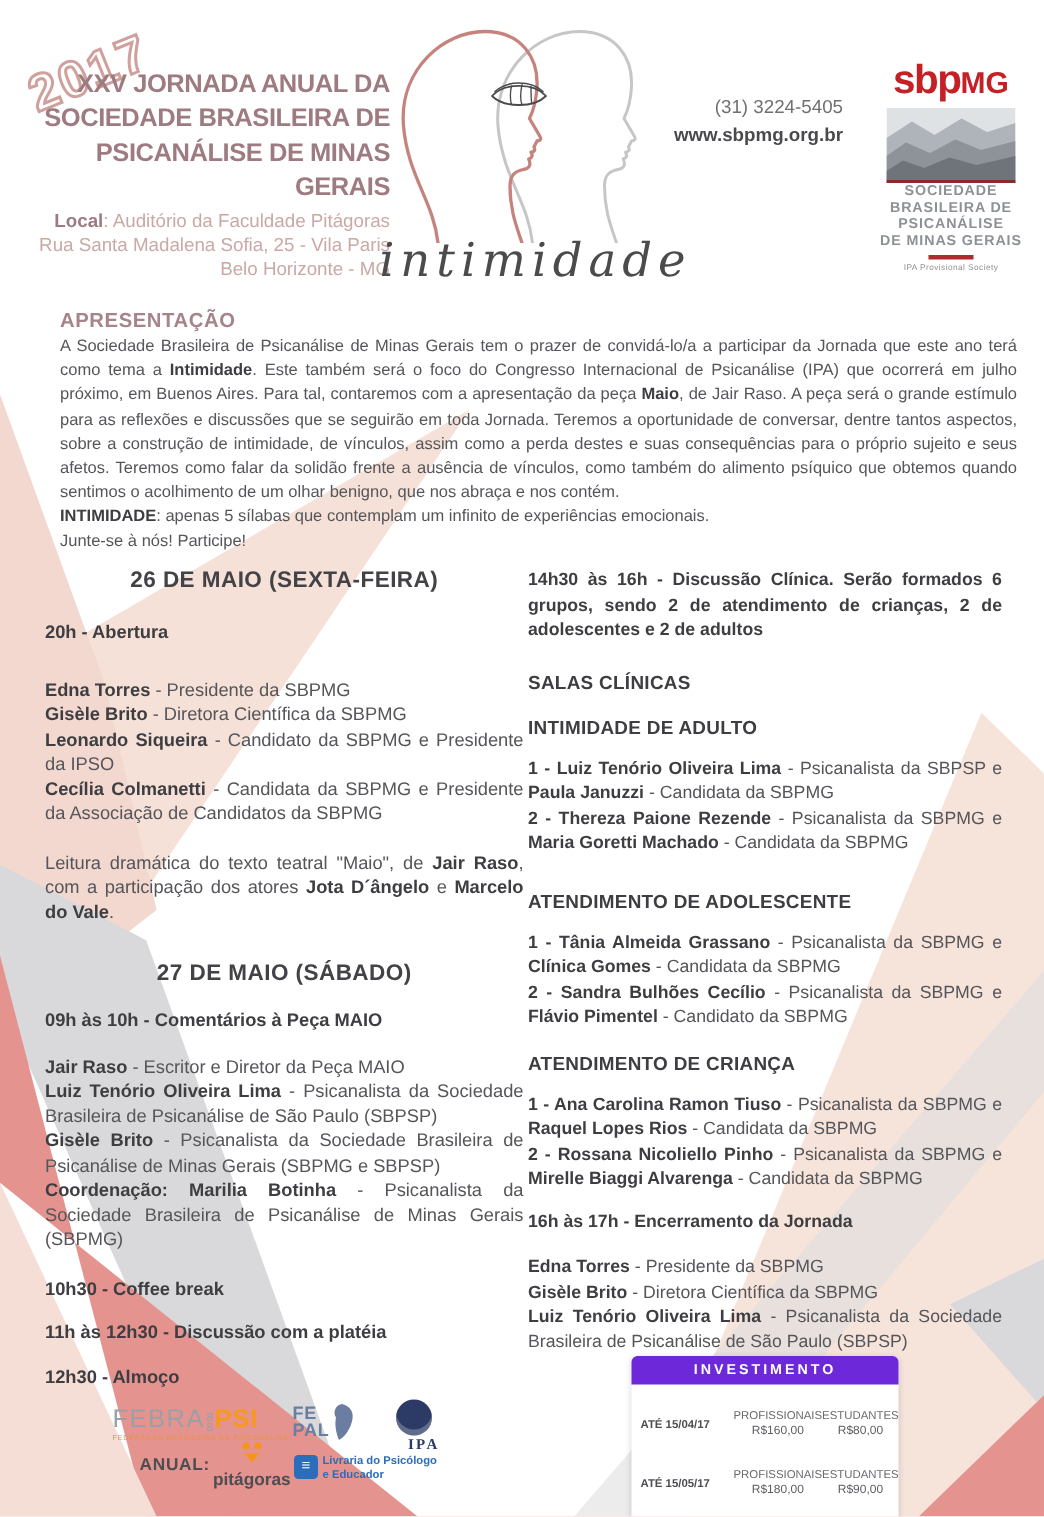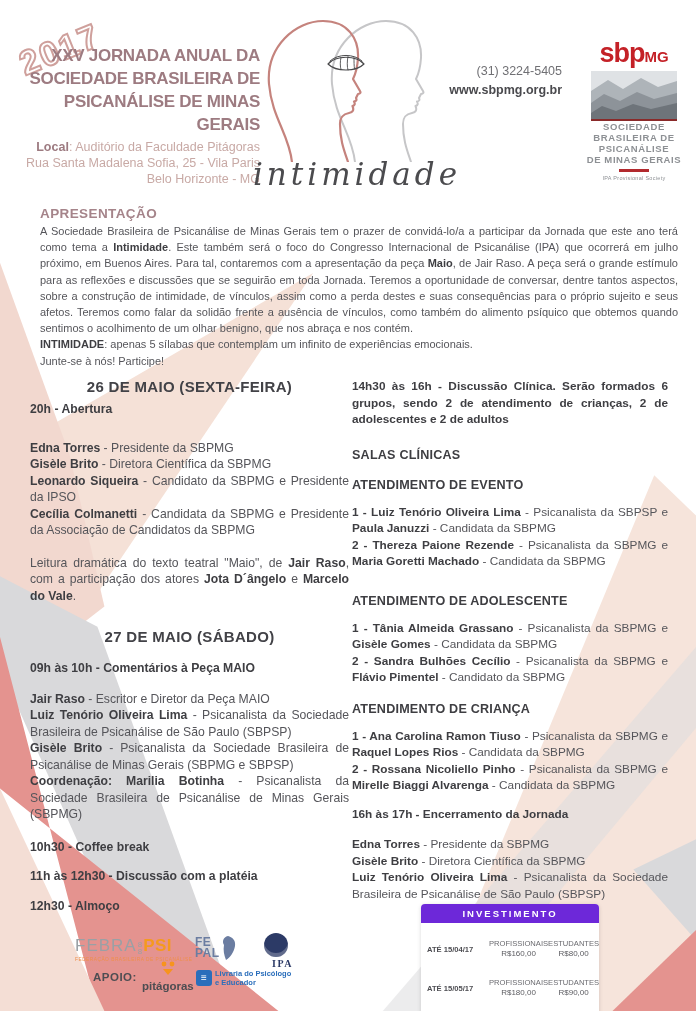--- a/index.html
+++ b/index.html
@@ -35,21 +35,21 @@
   .theme{position:absolute;left:252px;top:156px;width:210px;text-align:center;
          font-family:"DejaVu Serif", serif;font-style:italic;font-size:31px;letter-spacing:4px;color:#4b4b4e;}
 
   .contact{position:absolute;left:396px;top:62px;width:166px;text-align:right;font-size:12.5px;line-height:19px;}
   .contact .c-b{font-weight:700;color:#4a4a4e;}
   .contact .c-r{color:#707074;}
 
   .sbpmg{position:absolute;left:585px;top:40px;width:98px;text-align:center;}
   .sbpmg .nm{color:#c42127;font-weight:700;line-height:26px;}
   .sbpmg .nm .lo{font-size:27px;letter-spacing:-1px;}
-  .sbpmg .nm .up{font-size:15px;}
+  .sbpmg .nm .up{font-size:20px;}
   .sbpmg svg{display:block;margin:1px auto 0;}
   .sbpmg .ln{font-size:9.5px;line-height:11px;letter-spacing:0.6px;color:#8d9094;font-weight:700;}
   .sbpmg .rule{width:30px;height:3px;background:#b2292e;margin:4px auto 3px;}
   .sbpmg .tag{font-size:5.5px;color:#8d9094;letter-spacing:0.3px;}
 
   
   .pres{position:absolute;left:40px;top:206px;width:638px;}
   .pres h2{margin:0 0 2px;font-size:13.5px;font-weight:700;color:#a5848a;letter-spacing:0.4px;}
   .pres p{font-size:11px;line-height:16.2px;text-align:justify;}
   .pres .nj{text-align:left;}
@@ -164,21 +164,21 @@
 
     <div class="pres">
       <h2>APRESENTAÇÃO</h2>
       <p><span>A Sociedade Brasileira de Psicanálise de Minas Gerais tem o prazer de convidá-lo/a a participar da Jornada que este ano terá como tema a </span><span class="b">Intimidade</span><span>. Este também será o foco do Congresso Internacional de Psicanálise (IPA) que ocorrerá em julho próximo, em Buenos Aires. Para tal, contaremos com a apresentação da peça </span><span class="b">Maio</span><span>, de Jair Raso. A peça será o grande estímulo para as reflexões e discussões que se seguirão em toda Jornada. Teremos a oportunidade de conversar, dentre tantos aspectos, sobre a construção de intimidade, de vínculos, assim como a perda destes e suas consequências para o próprio sujeito e seus afetos. Teremos como falar da solidão frente a ausência de vínculos, como também do alimento psíquico que obtemos quando sentimos o acolhimento de um olhar benigno, que nos abraça e nos contém.</span></p>
       <p class="nj"><span class="b">INTIMIDADE</span><span>: apenas 5 sílabas que contemplam um infinito de experiências emocionais.</span></p>
       <p class="nj"><span>Junte-se à nós!  Participe!</span></p>
     </div>
 
     <div class="colL">
       <p class="day-h" style="margin-top:6px;">26 DE MAIO (SEXTA-FEIRA)</p>
-      <p class="line" style="margin-top:6px;"><span class="b">20h</span><span class="b"> - Abertura</span></p>
+      <p class="line" style="margin-top:18px;"><span class="b">20h</span><span class="b"> - Abertura</span></p>
       <div style="margin-top:22px;">
         <p class="line just"><span class="b">Edna Torres</span><span> - Presidente da SBPMG</span></p>
         <p class="line just"><span class="b">Gisèle Brito</span><span> - Diretora Científica da SBPMG</span></p>
         <p class="line just"><span class="b">Leonardo Siqueira</span><span> - Candidato da SBPMG e Presidente da IPSO</span></p>
         <p class="line just"><span class="b">Cecília Colmanetti</span><span> - Candidata da SBPMG e Presidente da Associação de Candidatos da SBPMG</span></p>
       </div>
       <p class="line just" style="margin-top:16px;"><span>Leitura dramática do texto teatral "Maio", de </span><span class="b">Jair Raso</span><span>, com a participação dos atores </span><span class="b">Jota D´ângelo</span><span> e </span><span class="b">Marcelo do Vale</span><span>.</span></p>
       <p class="day-h" style="margin-top:24px;">27 DE MAIO (SÁBADO)</p>
       <p class="line" style="margin-top:15px;"><span class="b">09h às 10h</span><span class="b"> - Comentários à Peça MAIO</span></p>
       <div style="margin-top:14px;">
@@ -188,28 +188,28 @@
         <p class="line just"><span class="b">Coordenação: Marilia Botinha</span><span> - Psicanalista da Sociedade Brasileira de Psicanálise de Minas Gerais (SBPMG)</span></p>
       </div>
       <p class="line" style="margin-top:16px;"><span class="b">10h30</span><span class="b"> - Coffee break</span></p>
       <p class="line" style="margin-top:13px;"><span class="b">11h às 12h30</span><span class="b"> - Discussão com a platéia</span></p>
       <p class="line" style="margin-top:13px;"><span class="b">12h30</span><span class="b"> - Almoço</span></p>
     </div>
 
     <div class="colR">
       <p class="line just" style="margin-top:6px;"><span class="b">14h30 às 16h</span><span class="b"> - Discussão Clínica. Serão formados 6 grupos, sendo 2 de atendimento de crianças, 2 de adolescentes e 2 de adultos</span></p>
       <p class="sec-h" style="margin-top:20px;">SALAS CLÍNICAS</p>
-      <p class="sec-h" style="margin-top:16px;">ATENDIMENTO DE EVENTO</p>
+      <p class="sec-h" style="margin-top:16px;">INTIMIDADE DE ADULTO</p>
       <div style="margin-top:12px;">
         <p class="line just"><span class="b">1 - Luiz Tenório Oliveira Lima</span><span> - Psicanalista da SBPSP e </span><span class="b">Paula Januzzi</span><span> - Candidata da SBPMG</span></p>
         <p class="line just"><span class="b">2 - Thereza Paione Rezende</span><span> - Psicanalista da SBPMG e </span><span class="b">Maria Goretti Machado</span><span> - Candidata da SBPMG</span></p>
       </div>
       <p class="sec-h" style="margin-top:24px;">ATENDIMENTO DE ADOLESCENTE</p>
       <div style="margin-top:12px;">
-        <p class="line just"><span class="b">1 - Tânia Almeida Grassano</span><span> - Psicanalista da SBPMG e </span><span class="b">Gisèle Gomes</span><span> - Candidata da SBPMG</span></p>
+        <p class="line just"><span class="b">1 - Tânia Almeida Grassano</span><span> - Psicanalista da SBPMG e </span><span class="b">Clínica Gomes</span><span> - Candidata da SBPMG</span></p>
         <p class="line just"><span class="b">2 - Sandra Bulhões Cecílio</span><span> - Psicanalista da SBPMG e </span><span class="b">Flávio Pimentel</span><span> - Candidato da SBPMG</span></p>
       </div>
       <p class="sec-h" style="margin-top:16px;">ATENDIMENTO DE CRIANÇA</p>
       <div style="margin-top:12px;">
         <p class="line just"><span class="b">1 - Ana Carolina Ramon Tiuso</span><span> - Psicanalista da SBPMG e </span><span class="b">Raquel Lopes Rios</span><span> - Candidata da SBPMG</span></p>
         <p class="line just"><span class="b">2 - Rossana Nicoliello Pinho</span><span> - Psicanalista da SBPMG e </span><span class="b">Mirelle Biaggi Alvarenga</span><span> - Candidata da SBPMG</span></p>
       </div>
       <p class="line" style="margin-top:12px;"><span class="b">16h às 17h</span><span class="b"> - Encerramento da Jornada</span></p>
       <div style="margin-top:14px;">
         <p class="line just"><span class="b">Edna Torres</span><span> - Presidente da SBPMG</span></p>
@@ -251,21 +251,21 @@
       <svg width="16" height="24" viewBox="0 0 16 24">
         <path d="M8,0 C12,1 16,4 15,10 C14,16 10,22 6,24 C4,19 3,14 4,9 C2,6 3,1 8,0 Z" fill="#6b7da1"></path>
       </svg>
     </div>
 
     <div class="ipa-logo">
       <div class="ipa-circle"></div>
       <div class="ipa-t">IPA</div>
     </div>
 
-    <div class="apoio">APOIO:</div>
+    <div class="apoio">ANUAL:</div>
 
     <div class="pitagoras">
       <svg width="16" height="15" viewBox="0 0 16 15">
         <circle cx="4" cy="3" r="2.4" fill="#f7941d"></circle>
         <circle cx="12" cy="3" r="2.4" fill="#f7941d"></circle>
         <path d="M3,8 L8,14 L13,8 Z" fill="#f7941d"></path>
       </svg>
       <div class="pit-t">pitágoras</div>
     </div>
 

